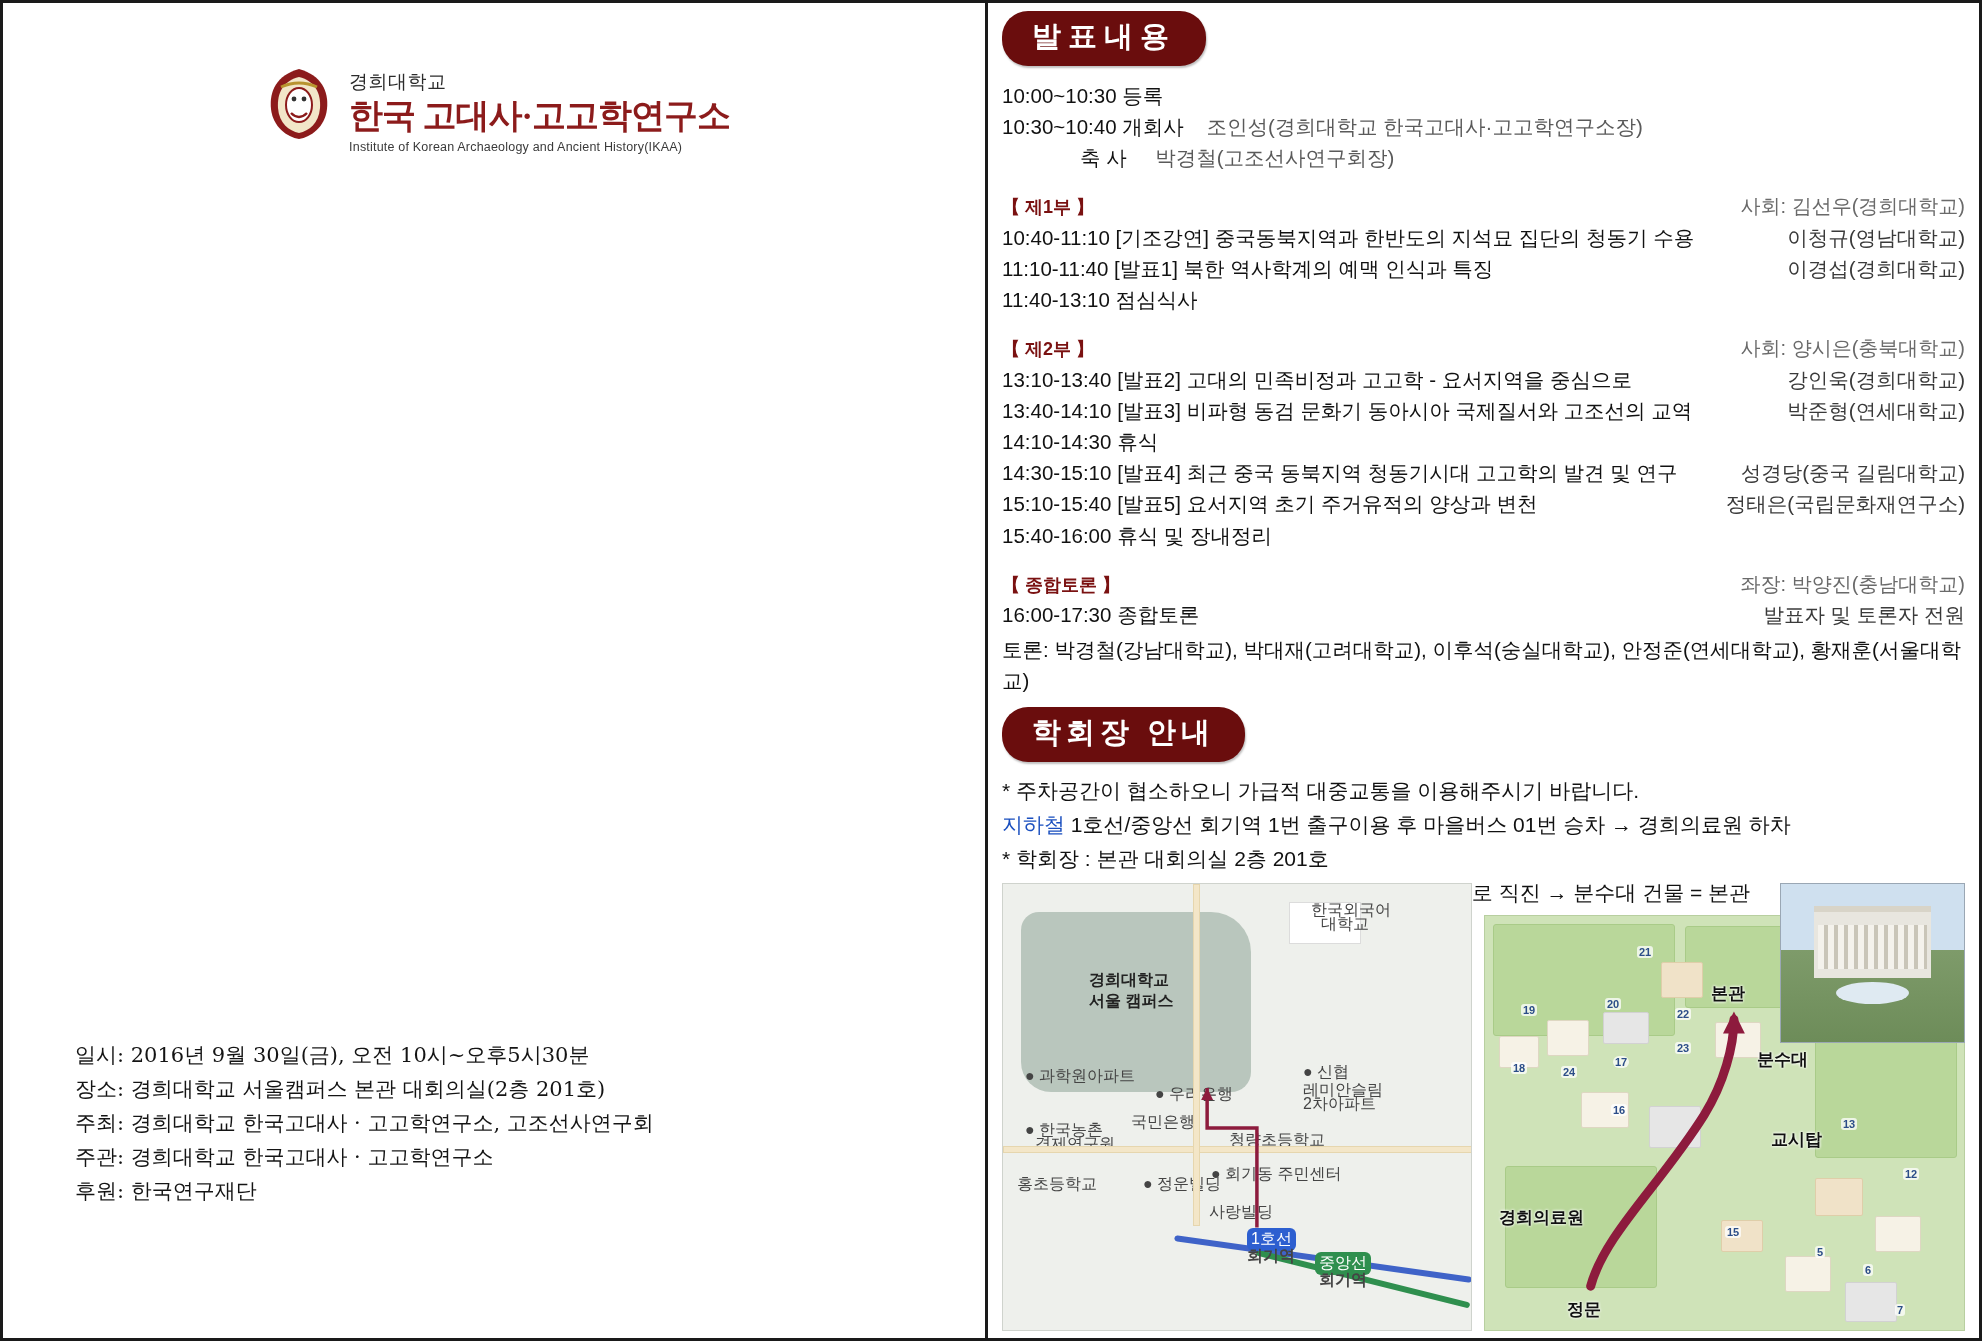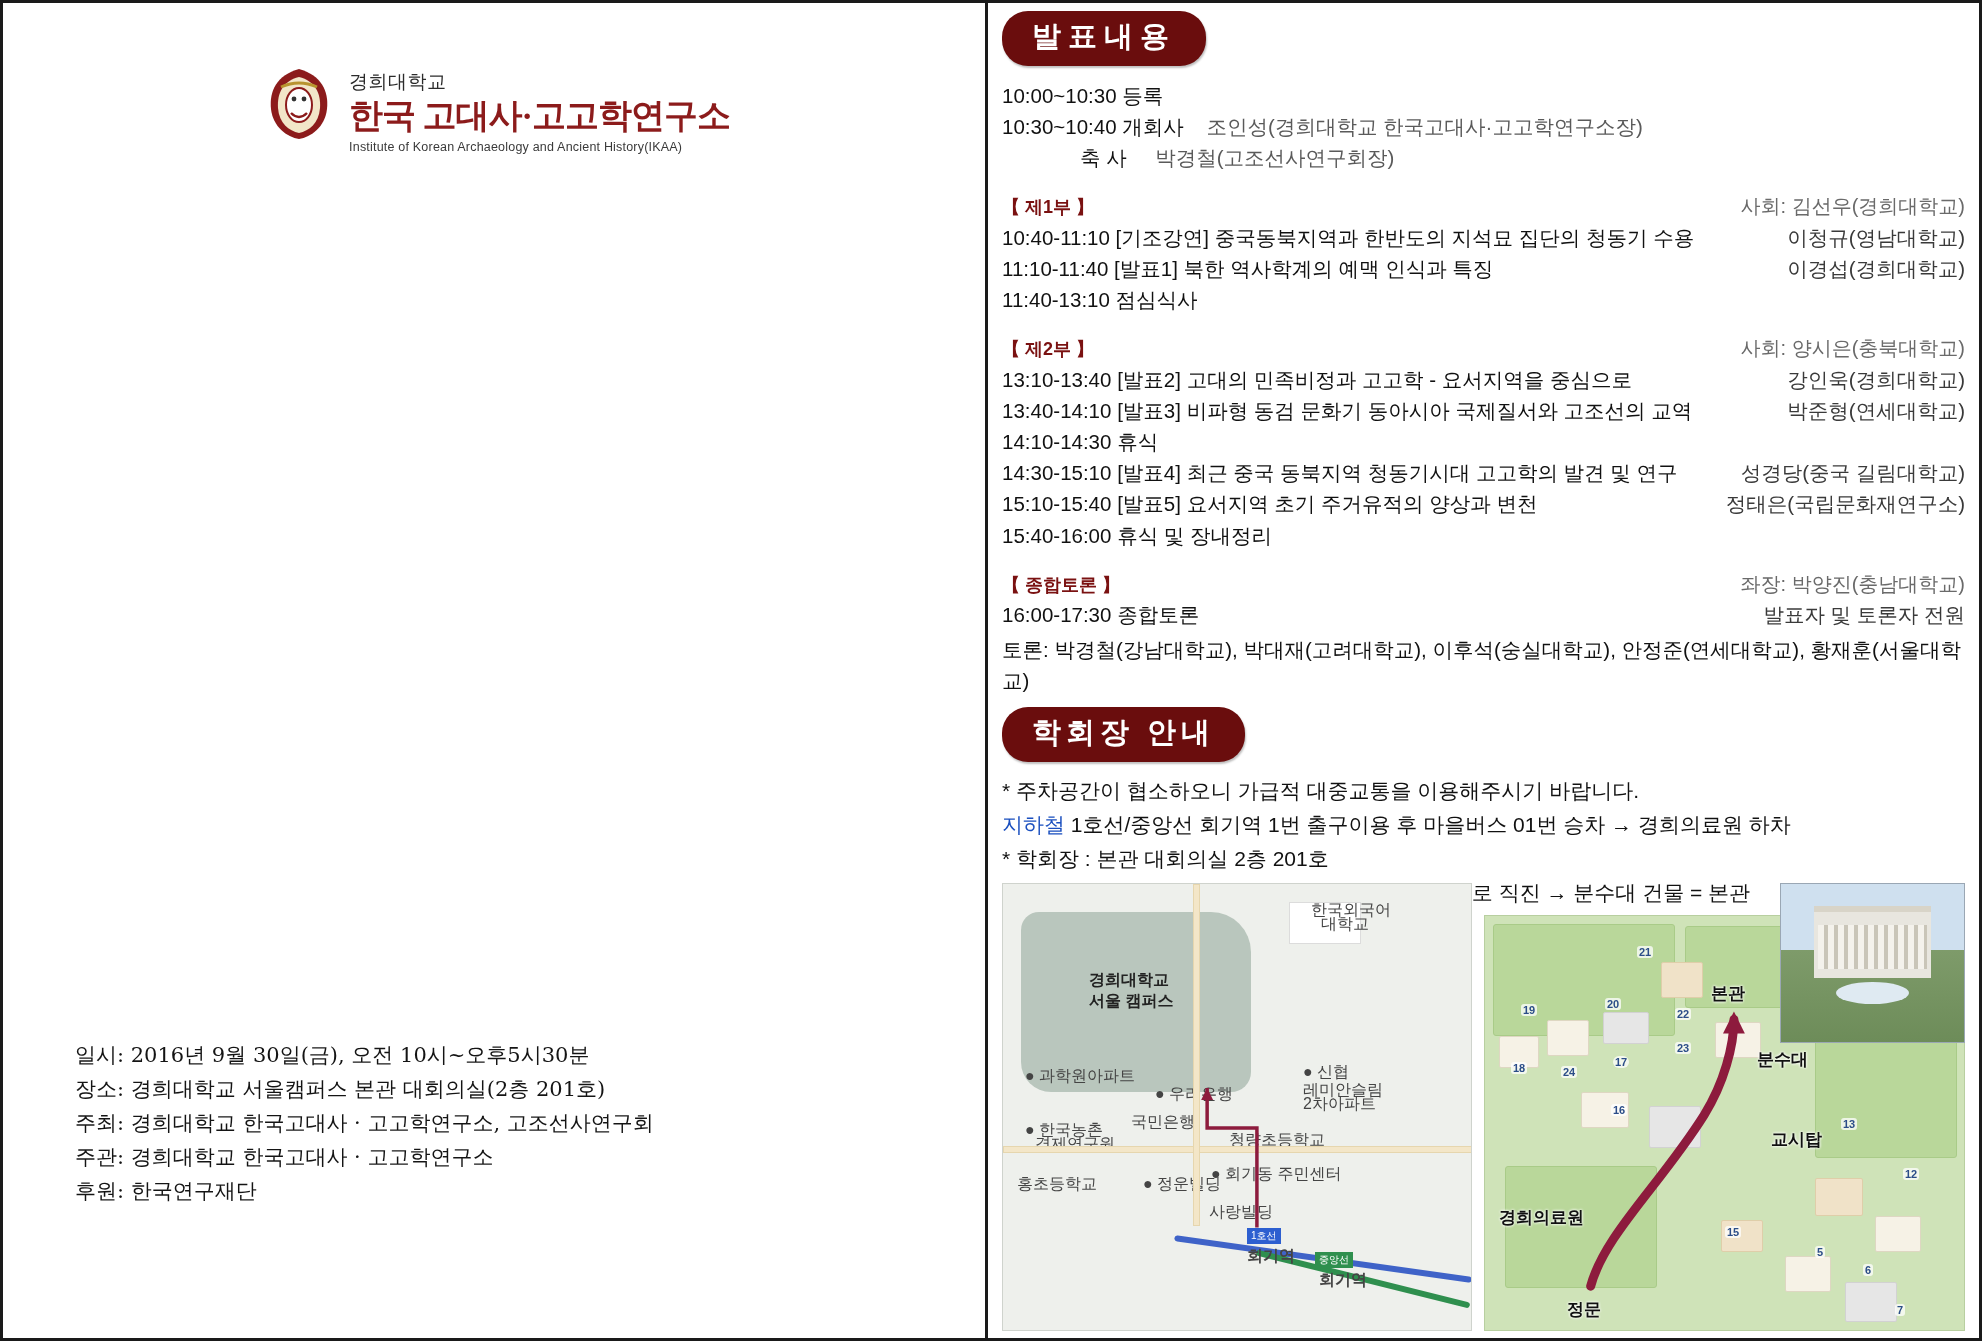--- a/index.html
+++ b/index.html
@@ -272,24 +272,24 @@
     height: 6px;
     border-radius: 3px;
   }
   .arrow-path {
     position: absolute;
     left: 0; top: 0; width: 100%; height: 100%;
     pointer-events: none;
   }
   .stn {
     position: absolute;
-    font-size: 10px;
+    font-size: 16px;
     color: #fff;
     background: #2d5fd0;
-    border-radius: 0;
+    border-radius: 6px;
     padding: 1px 4px;
     white-space: nowrap;
   }
   .stn.green { background: #2f8f4e; }
   .rmap-label {
     position: absolute;
     font-size: 17px;
     font-weight: bold;
     color: #111;
     white-space: nowrap;

